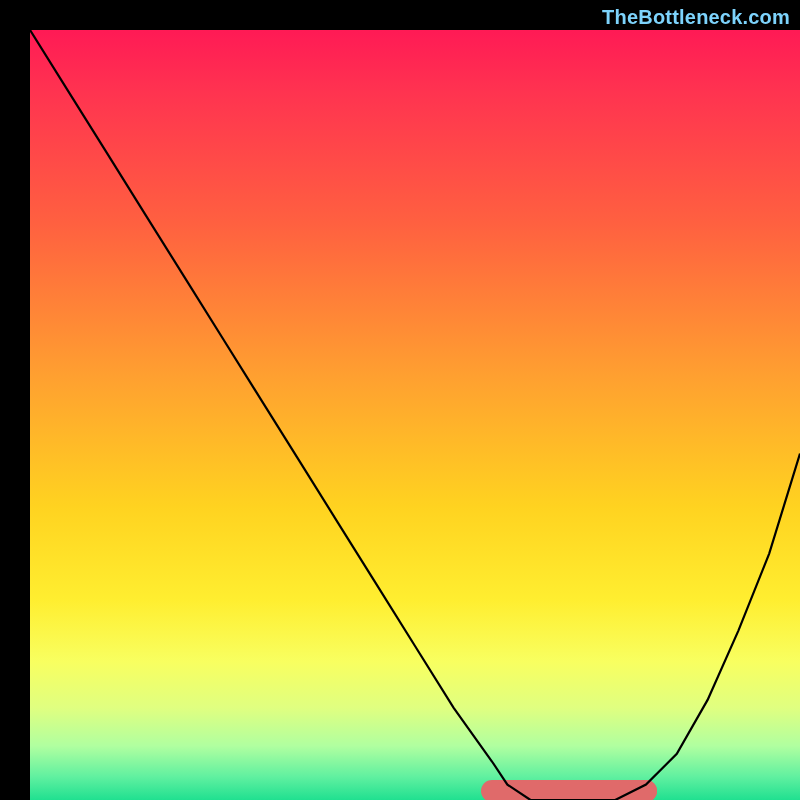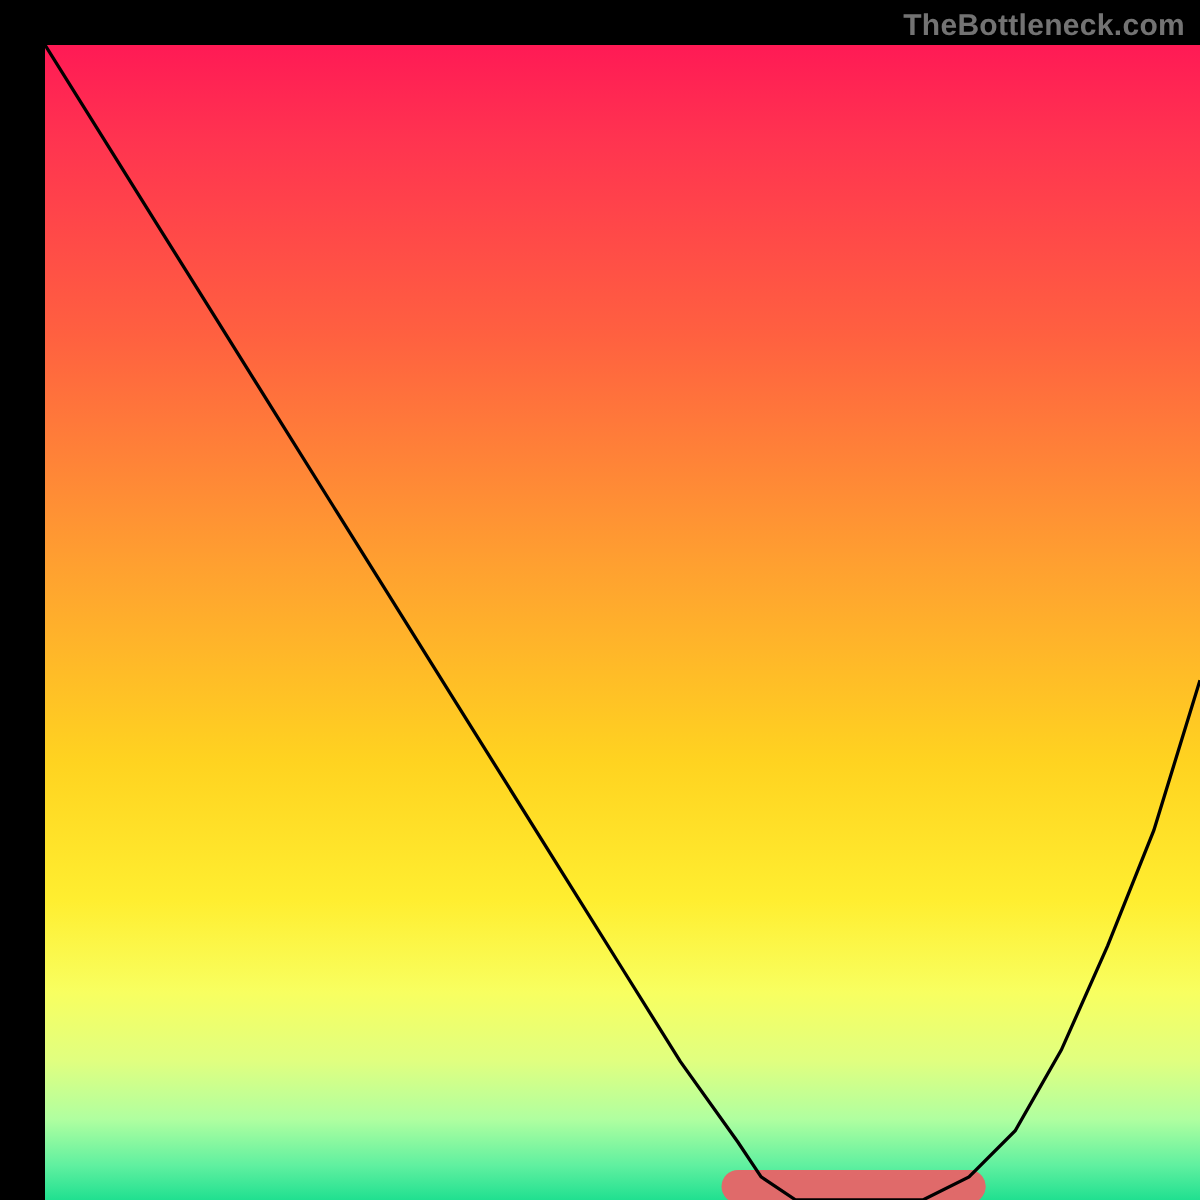--- a/index.html
+++ b/index.html
@@ -14,21 +14,21 @@
   .frame {
     position: relative;
     width: 800px;
     height: 800px;
     background: #000;
   }
   .watermark {
     position: absolute;
     top: 6px;
     right: 10px;
-    color: #737373;
+    color: #7dd3fc;
     font-size: 20px;
     font-weight: bold;
     z-index: 10;
     letter-spacing: 0.2px;
   }
   .plot {
     position: absolute;
     left: 30px;
     top: 30px;
     width: 770px;

